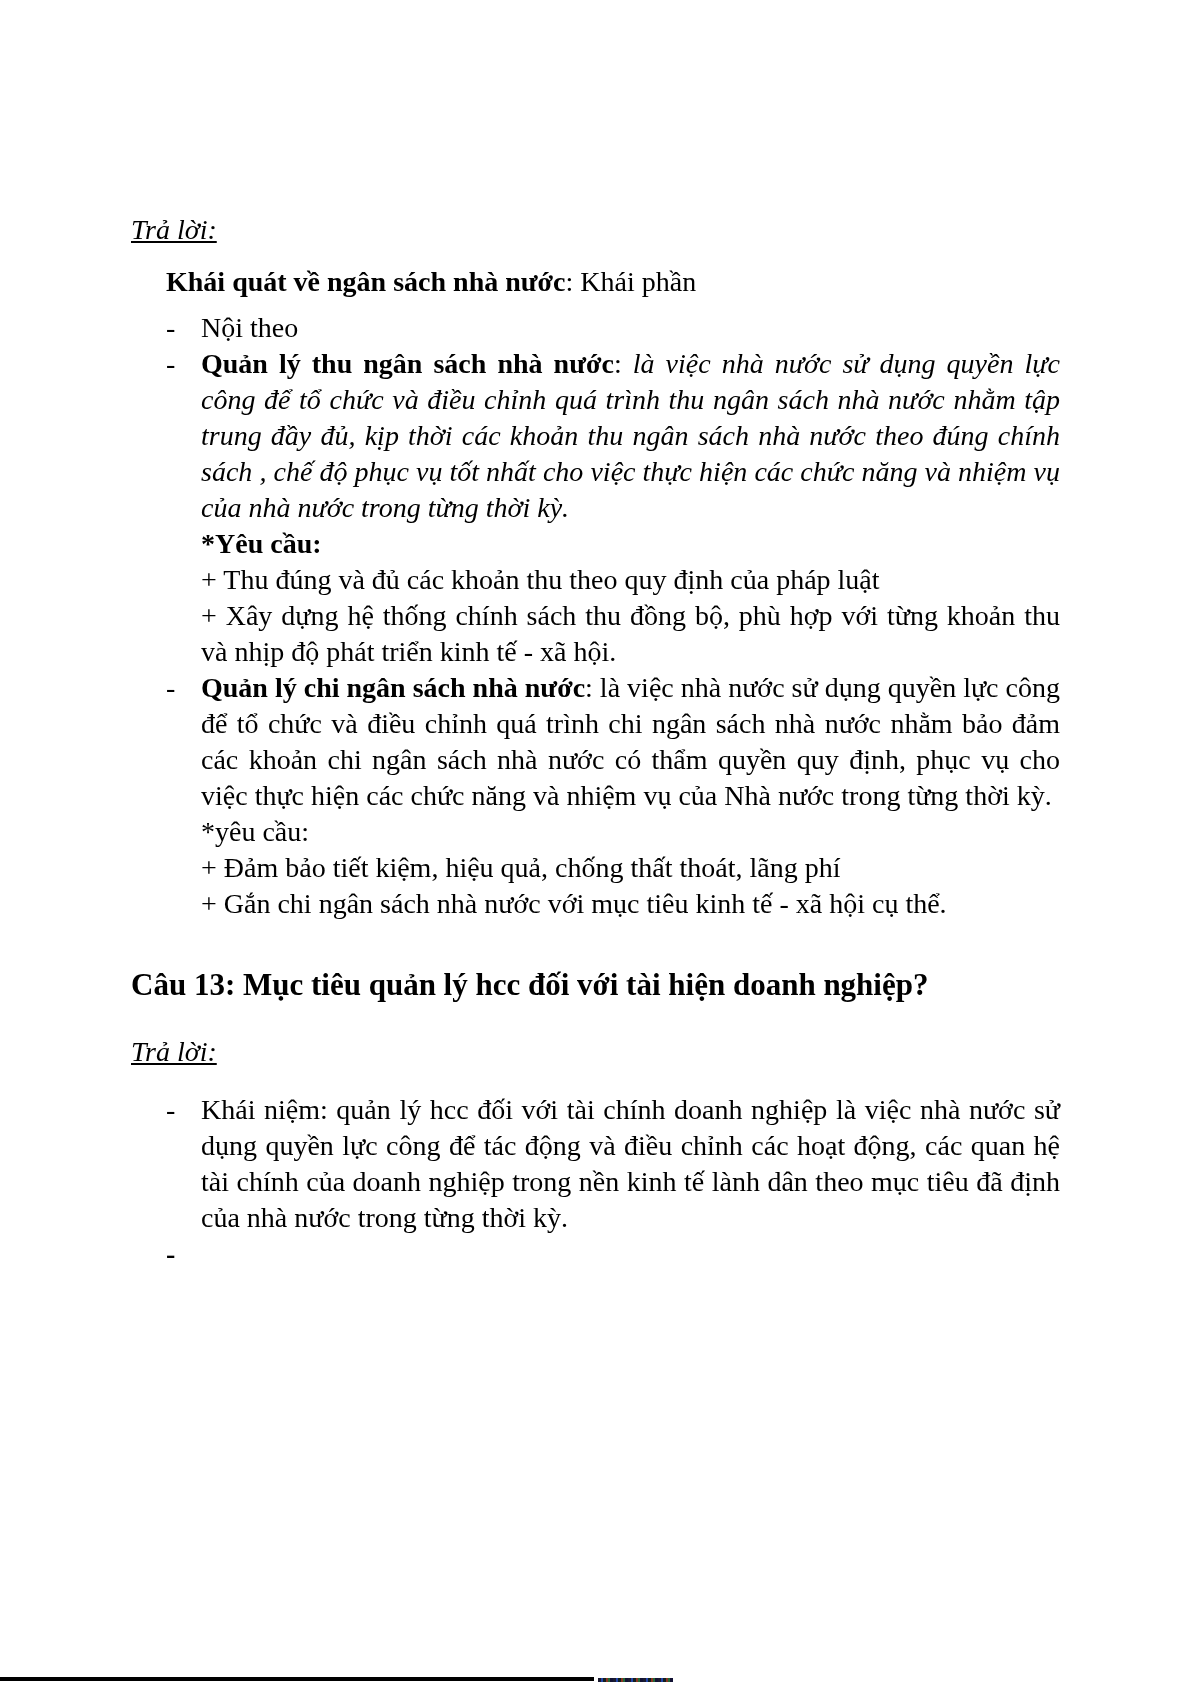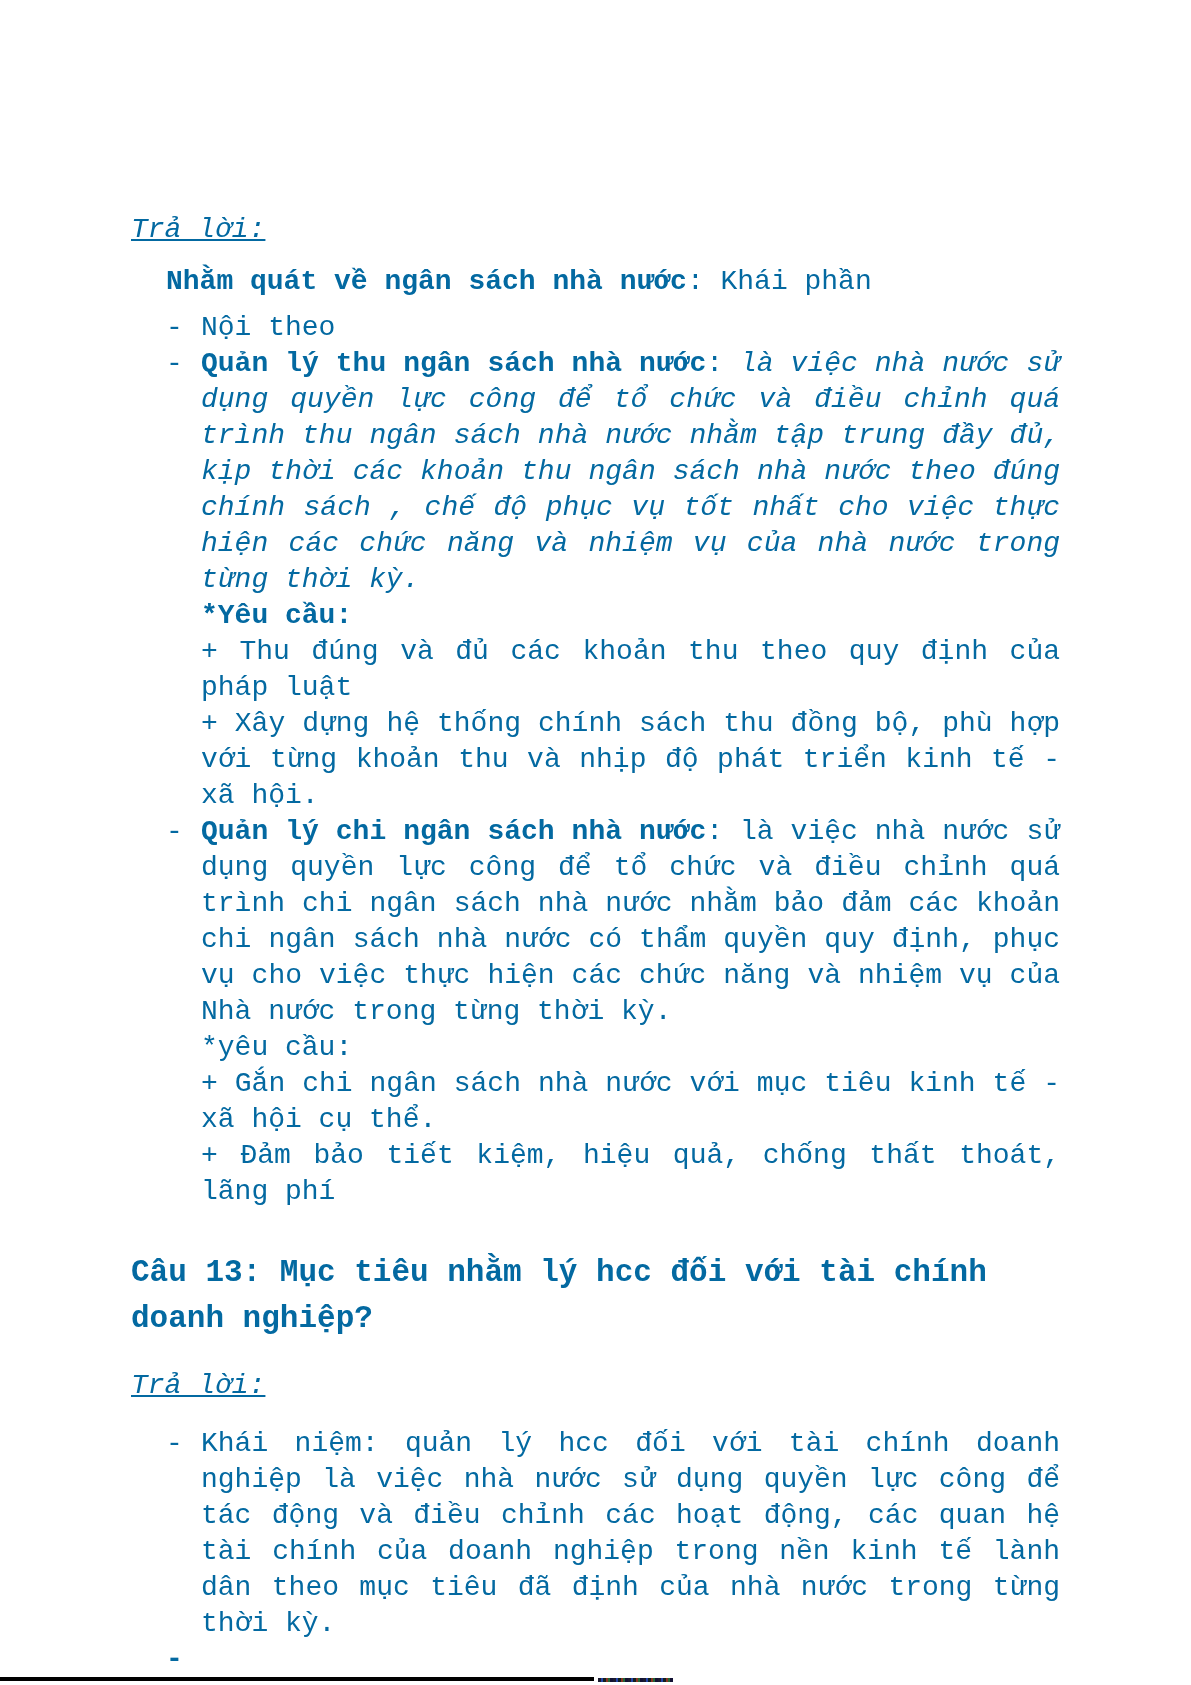--- a/index.html
+++ b/index.html
@@ -2,22 +2,22 @@
 <html><head>
 <meta charset="utf-8">
 <style>
   * { margin: 0; padding: 0; box-sizing: border-box; }
   html, body { background: #ffffff; }
   .page {
     position: relative;
     width: 1191px;
     height: 1685px;
     background: #ffffff;
-    color: #0369a1;
-    font-family: Liberation Mono, monospace;
+    color: #000000;
+    font-family: Liberation Serif, serif;
     overflow: hidden;
   }
   .content {
     position: absolute;
     left: 131px;
     right: 131px;
     top: 0;
     padding-top: 212px;
     font-size: 28px;
     line-height: 36px;
@@ -75,48 +75,48 @@
   }
 </style>
 </head>
 <body>
 
 <div class="page">
   <div class="content">
 
     <p class="ans-label">Trả lời:</p>
 
-    <p class="lead"><span class="b">Nhằm quát về ngân sách nhà nước</span><span>: Khái phần</span></p>
+    <p class="lead"><span class="b">Khái quát về ngân sách nhà nước</span><span>: Khái phần</span></p>
 
     <div>
 
       <div class="list-item">
         <span class="dash">-</span>
         <p>Nội theo</p>
       </div>
 
       <div class="list-item">
         <span class="dash">-</span>
         <p class="jp"><span class="b">Quản lý thu ngân sách nhà nước</span><span>: </span><span class="i">là việc nhà nước sử dụng quyền lực công để tổ chức và điều chỉnh quá trình thu ngân sách nhà nước nhằm tập trung đầy đủ, kịp thời các khoản thu ngân sách nhà nước theo đúng chính sách , chế độ phục vụ tốt nhất cho việc thực hiện các chức năng và nhiệm vụ của nhà nước trong từng thời kỳ.</span></p>
         <p class="b">*Yêu cầu:</p>
         <p class="jp">+ Thu đúng và đủ các khoản thu theo quy định của pháp luật</p>
         <p class="jp">+ Xây dựng hệ thống chính sách thu đồng bộ, phù hợp với từng khoản thu và nhịp độ phát triển kinh tế - xã hội.</p>
       </div>
 
       <div class="list-item">
         <span class="dash">-</span>
         <p class="jp"><span class="b">Quản lý chi ngân sách nhà nước</span><span>: là việc nhà nước sử dụng quyền lực công để tổ chức và điều chỉnh quá trình chi ngân sách nhà nước nhằm bảo đảm các khoản chi ngân sách nhà nước có thẩm quyền quy định, phục vụ cho việc thực hiện các chức năng và nhiệm vụ của Nhà nước trong từng thời kỳ.</span></p>
         <p>*yêu cầu:</p>
+        <p class="jp">+ Đảm bảo tiết kiệm, hiệu quả, chống thất thoát, lãng phí</p>
         <p class="jp">+ Gắn chi ngân sách nhà nước với mục tiêu kinh tế - xã hội cụ thể.</p>
-        <p class="jp">+ Đảm bảo tiết kiệm, hiệu quả, chống thất thoát, lãng phí</p>
       </div>
 
     </div>
 
-    <h2 class="q-heading">Câu 13: Mục tiêu nhằm lý hcc đối với tài chính doanh nghiệp?</h2>
+    <h2 class="q-heading">Câu 13: Mục tiêu quản lý hcc đối với tài hiện doanh nghiệp?</h2>
 
     <p class="ans-label ans-label-2">Trả lời:</p>
 
     <div>
 
       <div class="list-item">
         <span class="dash">-</span>
         <p class="jp">Khái niệm: quản lý hcc đối với tài chính doanh nghiệp là việc nhà nước sử dụng quyền lực công để tác động và điều chỉnh các hoạt động, các quan hệ tài chính của doanh nghiệp trong nền kinh tế lành dân theo mục tiêu đã định của nhà nước trong từng thời kỳ.</p>
       </div>
 

